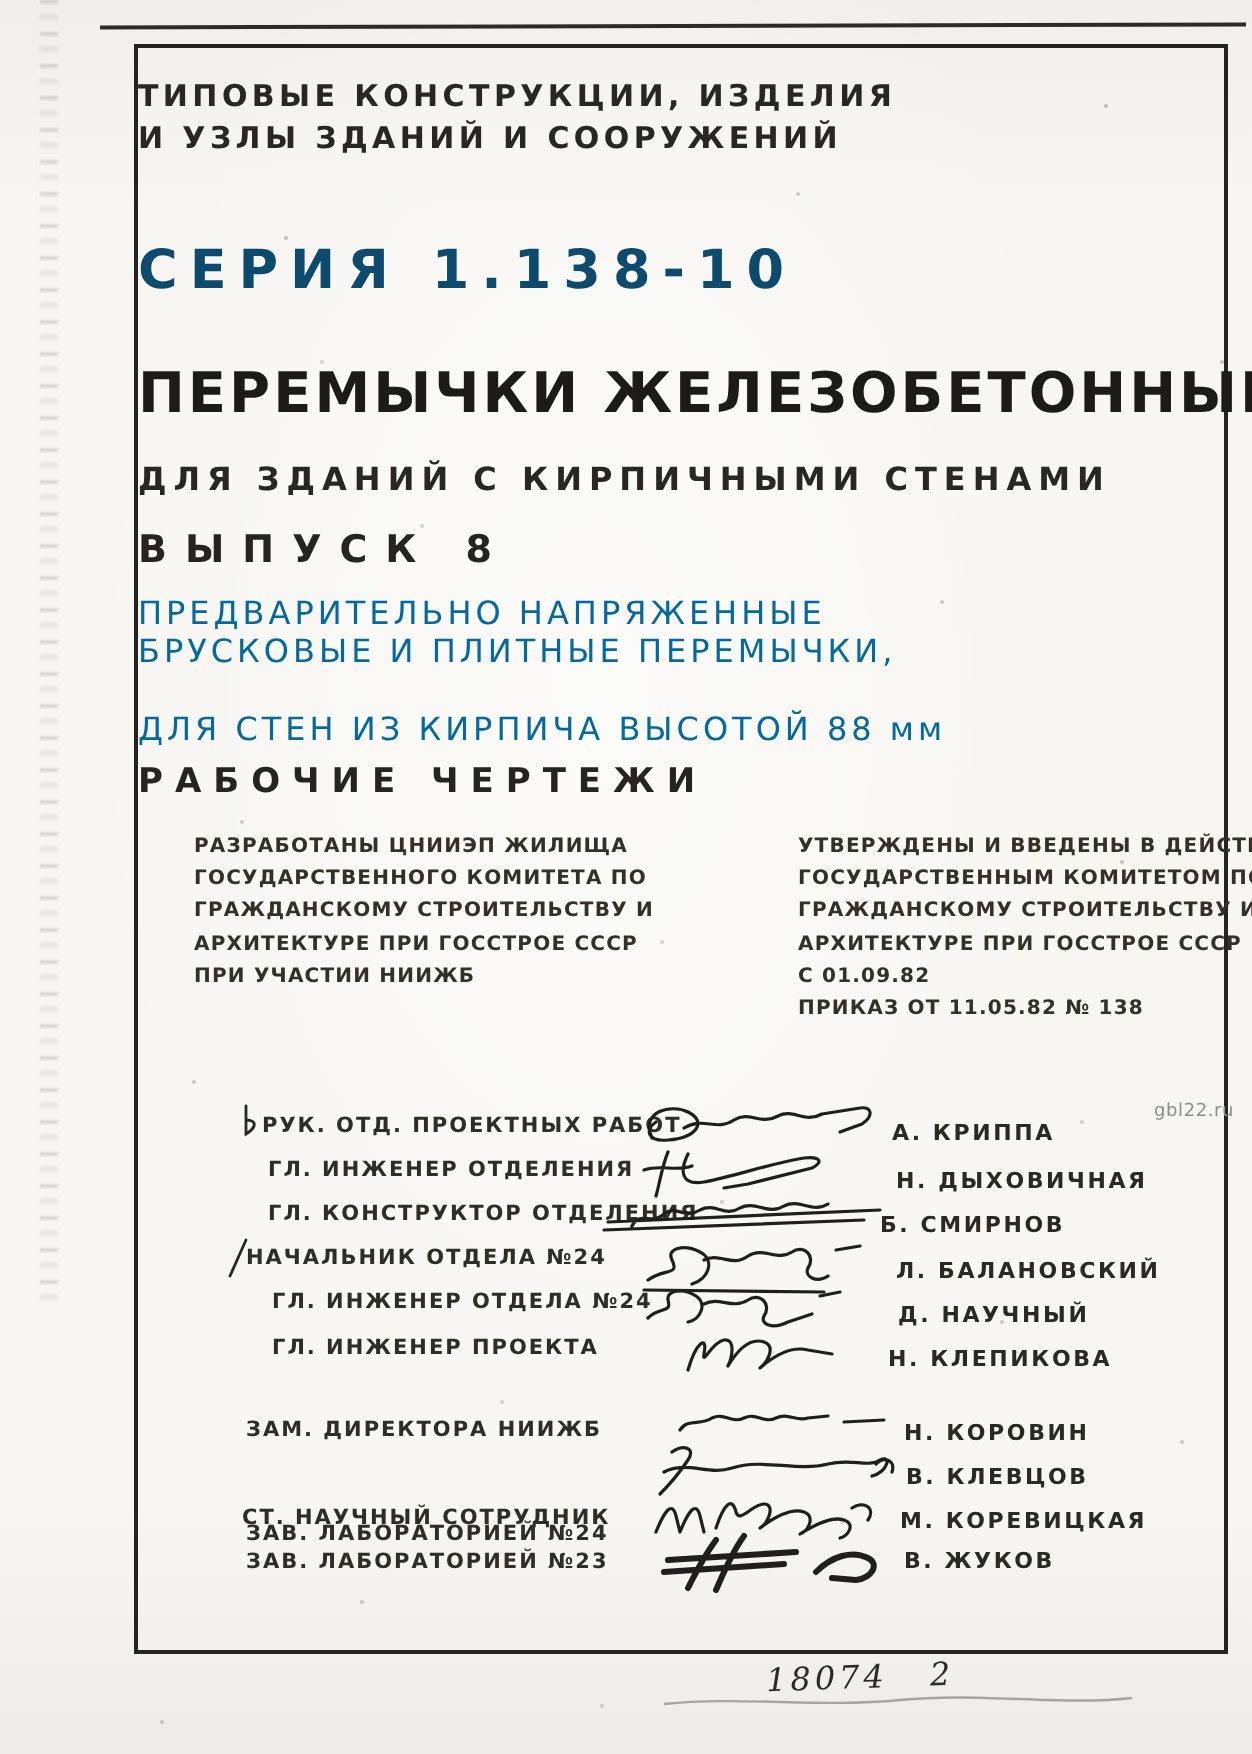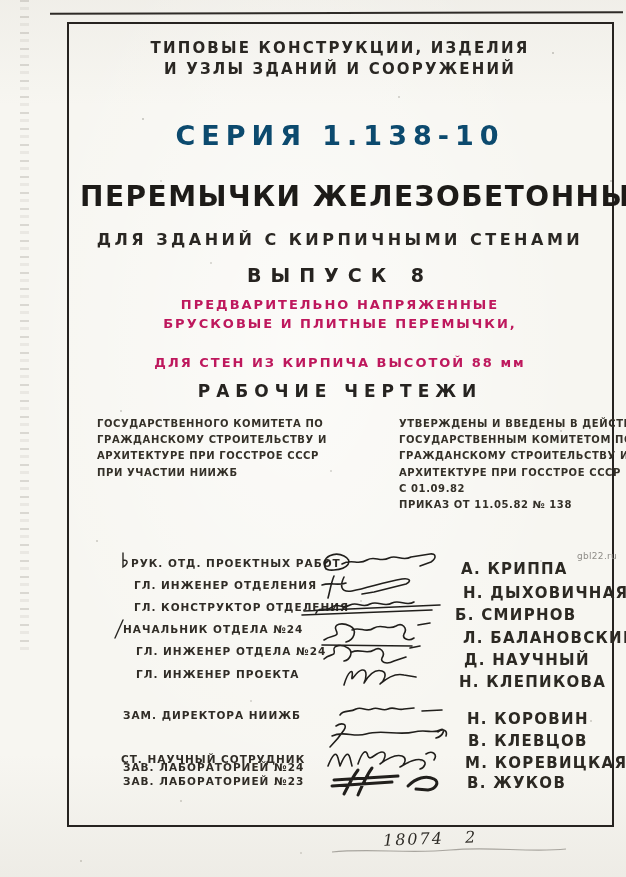--- a/index.html
+++ b/index.html
@@ -29,31 +29,31 @@
       142px 118px 0 rgba(70,62,52,.30), 398px 96px 0 rgba(70,62,52,.25),
       552px 52px 0 rgba(70,62,52,.30), 210px 262px 0 rgba(70,62,52,.22),
       470px 300px 0 rgba(70,62,52,.25), 120px 410px 0 rgba(70,62,52,.25),
       330px 470px 0 rgba(70,62,52,.22), 560px 430px 0 rgba(70,62,52,.28),
       96px 540px 0 rgba(70,62,52,.25), 250px 700px 0 rgba(70,62,52,.22),
       500px 660px 0 rgba(70,62,52,.25), 180px 800px 0 rgba(70,62,52,.25),
       420px 760px 0 rgba(70,62,52,.20), 590px 720px 0 rgba(70,62,52,.25),
       80px 860px 0 rgba(70,62,52,.25), 300px 852px 0 rgba(70,62,52,.20),
       540px 560px 0 rgba(70,62,52,.22), 610px 180px 0 rgba(70,62,52,.28),
       160px 180px 0 rgba(70,62,52,.20), 360px 600px 0 rgba(70,62,52,.22);}
-  .c{position:absolute;left:80px;width:520px;text-align:center;white-space:nowrap;}
+  .c{position:absolute;left:69px;width:520px;white-space:nowrap;}
   .hdr{font-size:15px;font-weight:600;letter-spacing:2.2px;color:#2a2723;}
   .series{font-size:27px;font-weight:700;letter-spacing:6px;color:#0c4a6e;}
   .title{font-size:28px;font-weight:700;letter-spacing:1.5px;color:#1d1b18;}
   .subtitle{font-size:16px;font-weight:600;letter-spacing:3.5px;color:#2a2723;}
   .issue{font-size:19px;font-weight:600;letter-spacing:9px;color:#262320;}
-  .desc{font-size:13px;font-weight:700;letter-spacing:2px;color:#be185d;}
+  .desc{font-size:16px;font-weight:400;letter-spacing:2px;color:#0369a1;}
   .doctype{font-size:17px;font-weight:600;letter-spacing:6px;color:#262320;}
   .smallcol{position:absolute;font-size:10px;font-weight:600;letter-spacing:.6px;line-height:16.2px;color:#343028;white-space:nowrap;}
   .role{position:absolute;font-size:10.5px;font-weight:600;letter-spacing:1px;color:#302c26;white-space:nowrap;}
-  .name{position:absolute;font-size:15px;font-weight:600;letter-spacing:1.3px;color:#2c2923;white-space:nowrap;margin-left:15px;}
+  .name{position:absolute;font-size:11px;font-weight:600;letter-spacing:1.3px;color:#2c2923;white-space:nowrap;}
   .sig{position:absolute;}
   .sig path{fill:none;stroke:#211f1c;stroke-width:1.6;stroke-linecap:round;stroke-linejoin:round;}
   .sig.bold path{stroke-width:3;}
   .mark{position:absolute;}
   .mark path{fill:none;stroke:#2a2723;stroke-width:1.4;stroke-linecap:round;}
   .footer-num{position:absolute;left:383px;top:829px;font-family:"DejaVu Serif","Liberation Serif",serif;
     font-style:italic;font-size:16px;color:#2e2b26;letter-spacing:2px;word-spacing:14px;transform:rotate(-2deg);}
   .wavy{position:absolute;left:330px;top:840px;}
   .wavy path{fill:none;stroke:#6e6a63;stroke-width:1.2;opacity:.55;}
   .watermark{position:absolute;left:577px;top:551px;font-size:9px;letter-spacing:.3px;color:#8f8d88;font-weight:400;}
@@ -76,20 +76,21 @@
   <div class="c subtitle" style="top:230px">ДЛЯ ЗДАНИЙ С КИРПИЧНЫМИ СТЕНАМИ</div>
   <div class="c issue" style="top:264px">ВЫПУСК 8</div>
 
   <div class="c desc" style="top:297px">ПРЕДВАРИТЕЛЬНО НАПРЯЖЕННЫЕ</div>
   <div class="c desc" style="top:316px">БРУСКОВЫЕ И ПЛИТНЫЕ ПЕРЕМЫЧКИ,</div>
   <div class="c desc" style="top:355px">ДЛЯ СТЕН ИЗ КИРПИЧА ВЫСОТОЙ 88 мм</div>
 
   <div class="c doctype" style="top:381px">РАБОЧИЕ ЧЕРТЕЖИ</div>
 
   <div class="smallcol" style="left:97px;top:416px">
+    <div>РАЗРАБОТАНЫ ЦНИИЭП ЖИЛИЩА</div>
     <div>ГОСУДАРСТВЕННОГО КОМИТЕТА ПО</div>
     <div>ГРАЖДАНСКОМУ СТРОИТЕЛЬСТВУ И</div>
     <div>АРХИТЕКТУРЕ ПРИ ГОССТРОЕ СССР</div>
     <div>ПРИ УЧАСТИИ НИИЖБ</div>
   </div>
 
   <div class="smallcol" style="left:399px;top:416px">
     <div>УТВЕРЖДЕНЫ И ВВЕДЕНЫ В ДЕЙСТВИЕ</div>
     <div>ГОСУДАРСТВЕННЫМ КОМИТЕТОМ ПО</div>
     <div>ГРАЖДАНСКОМУ СТРОИТЕЛЬСТВУ И</div>

